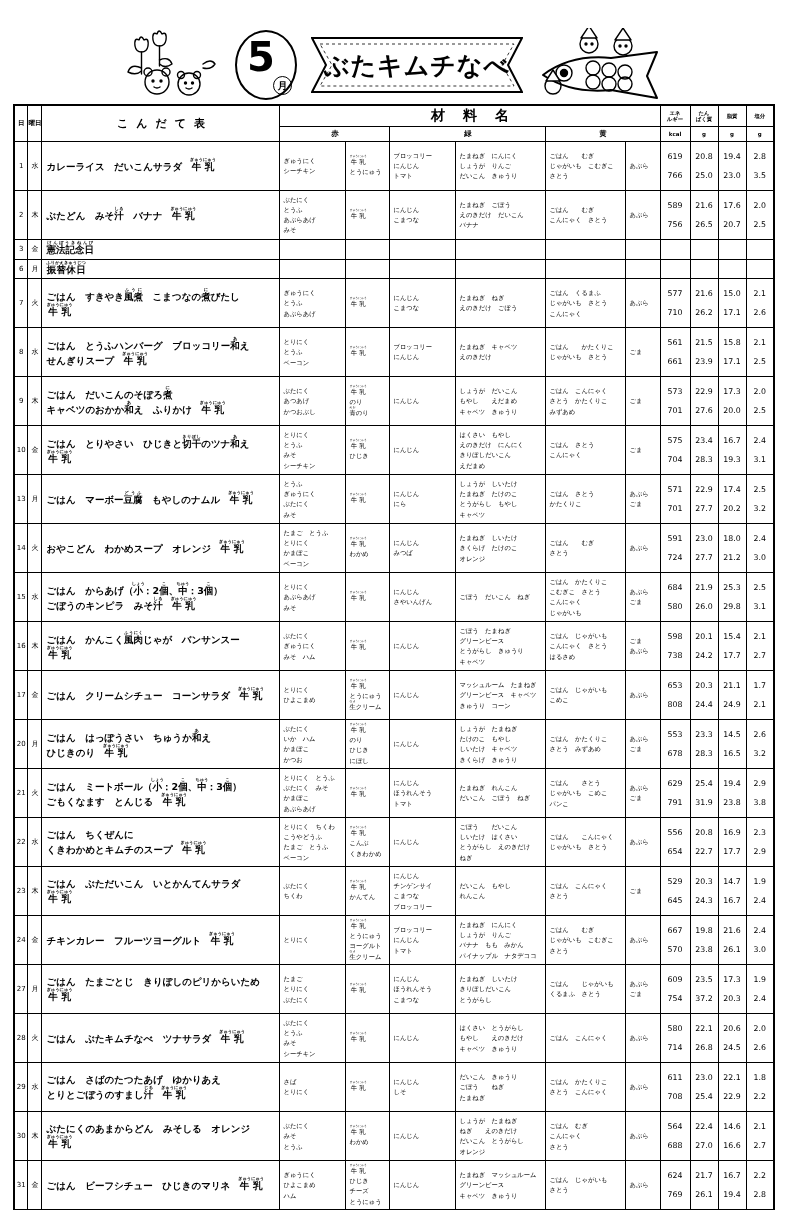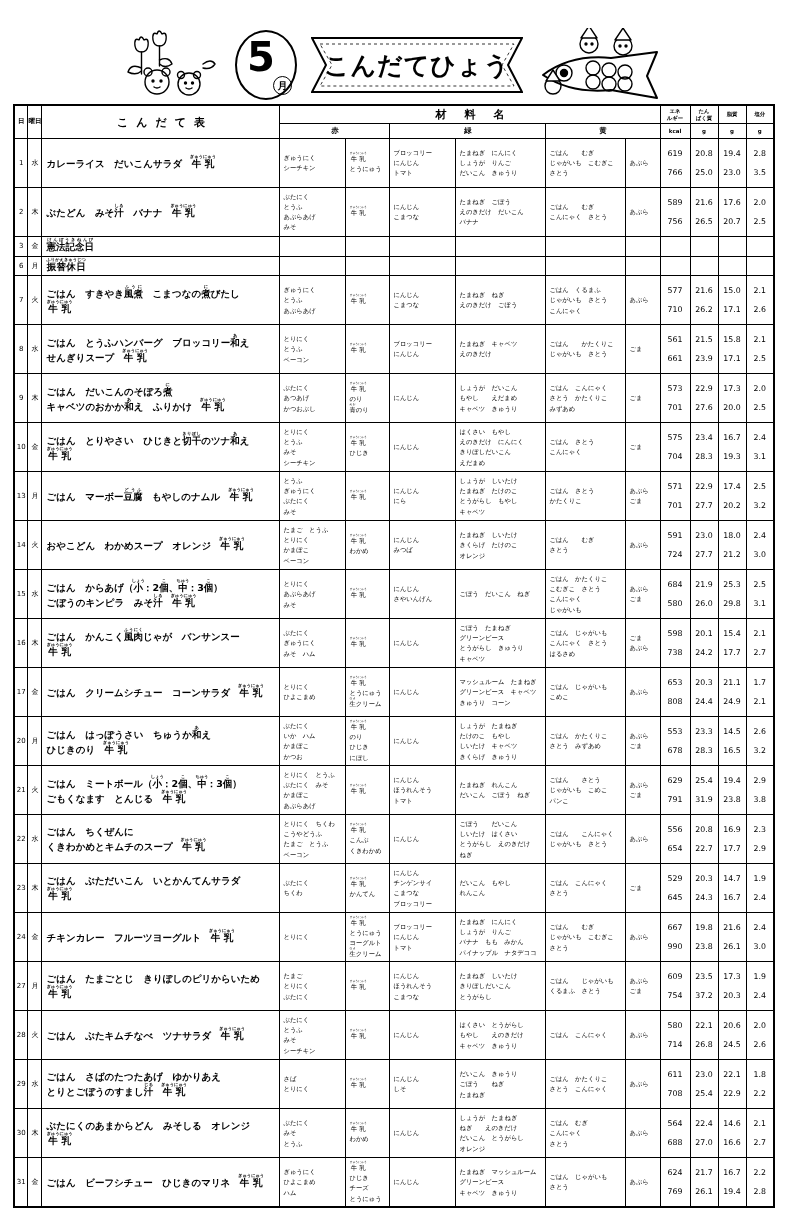--- a/index.html
+++ b/index.html
@@ -16,21 +16,21 @@
   .banner-text{position:absolute;left:0;top:0;width:100%;height:100%;display:flex;align-items:center;justify-content:center;
     font-size:25px;font-weight:bold;letter-spacing:1px;}
   .deco{flex:0 0 auto;}
 
   
   table{border-collapse:collapse;table-layout:fixed;width:760px;margin:2px auto 0;border:2px solid #000;}
   th,td{border:1px solid #000;padding:1px 2px;overflow:hidden;vertical-align:middle;}
   thead th{font-weight:bold;text-align:center;background:#fff;}
   th.h-day,th.h-wd{font-size:6.5px;line-height:1.1;padding:0;word-break:break-all;}
   th.h-menu{font-size:11px;letter-spacing:8px;text-indent:8px;}
-  th.h-ing{font-size:11px;letter-spacing:18px;text-indent:18px;height:15px;}
+  th.h-ing{font-size:14px;letter-spacing:18px;text-indent:18px;height:15px;}
   th.h-grp{font-size:7.5px;height:12px;}
   th.h-num{font-size:5.4px;line-height:1.15;white-space:pre-line;padding:1px 0;}
   th.h-unit{font-size:5.5px;height:9px;padding:0;}
 
   tbody td{height:46px;}
   tr.holiday td{height:13px;}
   td.c{text-align:center;font-size:7px;padding:0;}
   td.menu{font-size:9.5px;font-weight:bold;line-height:1.55;padding-left:4px;}
   tr.holiday td.menu{font-size:9.5px;}
   td.ing{font-size:6.3px;line-height:1.62;padding-left:3px;}
@@ -69,21 +69,21 @@
   <div class="month-badge">
     <span class="num5">5</span>
     <span class="gatsu">月</span>
   </div>
 
   <div class="banner">
     <svg width="212" height="56" viewBox="0 0 212 56">
       <polygon points="1,1 211,1 197,28 211,55 1,55 15,28" fill="#fff" stroke="#000" stroke-width="2"></polygon>
       <polygon points="9,7 203,7 191,28 203,49 9,49 21,28" fill="none" stroke="#000" stroke-width="0.8" stroke-dasharray="3,3"></polygon>
     </svg>
-    <div class="banner-text">こんだてひょう</div>
+    <div class="banner-text">ぶたキムチなべ</div>
   </div>
 
   <svg class="deco" width="132" height="74" viewBox="0 0 132 74">
     <g fill="none" stroke="#000" stroke-width="1.4" stroke-linecap="round" stroke-linejoin="round">
       <circle cx="52" cy="16" r="9"></circle>
       <polygon points="44,10 52,-2 60,10" fill="#fff"></polygon>
       <circle cx="49" cy="16" r="1" fill="#000"></circle>
       <circle cx="55" cy="16" r="1" fill="#000"></circle>
       <circle cx="86" cy="18" r="9"></circle>
       <polygon points="78,12 86,0 94,12" fill="#fff"></polygon>
@@ -584,21 +584,21 @@
         <td class="c">金</td>
         <td class="menu">チキンカレー　フルーツヨーグルト　<ruby>牛乳<rt>ぎゅうにゅう</rt></ruby></td>
         <td class="ing">とりにく</td>
         <td class="ing"><ruby>牛乳<rt>ぎゅうにゅう</rt></ruby><br>とうにゅう<br>ヨーグルト<br><ruby>生<rt>なま</rt></ruby>クリーム</td>
         <td class="ing">ブロッコリー<br>にんじん<br>トマト</td>
         <td class="ing">たまねぎ　にんにく<br>しょうが　りんご<br>バナナ　もも　みかん<br>パイナップル　ナタデココ</td>
         <td class="ing">ごはん　　むぎ<br>じゃがいも　こむぎこ<br>さとう</td>
         <td class="ing">あぶら</td>
         <td class="num">
           <div>667</div>
-          <div>990</div>
+          <div>570</div>
         </td>
         <td class="num">
           <div>19.8</div>
           <div>23.8</div>
         </td>
         <td class="num">
           <div>21.6</div>
           <div>26.1</div>
         </td>
         <td class="num">

